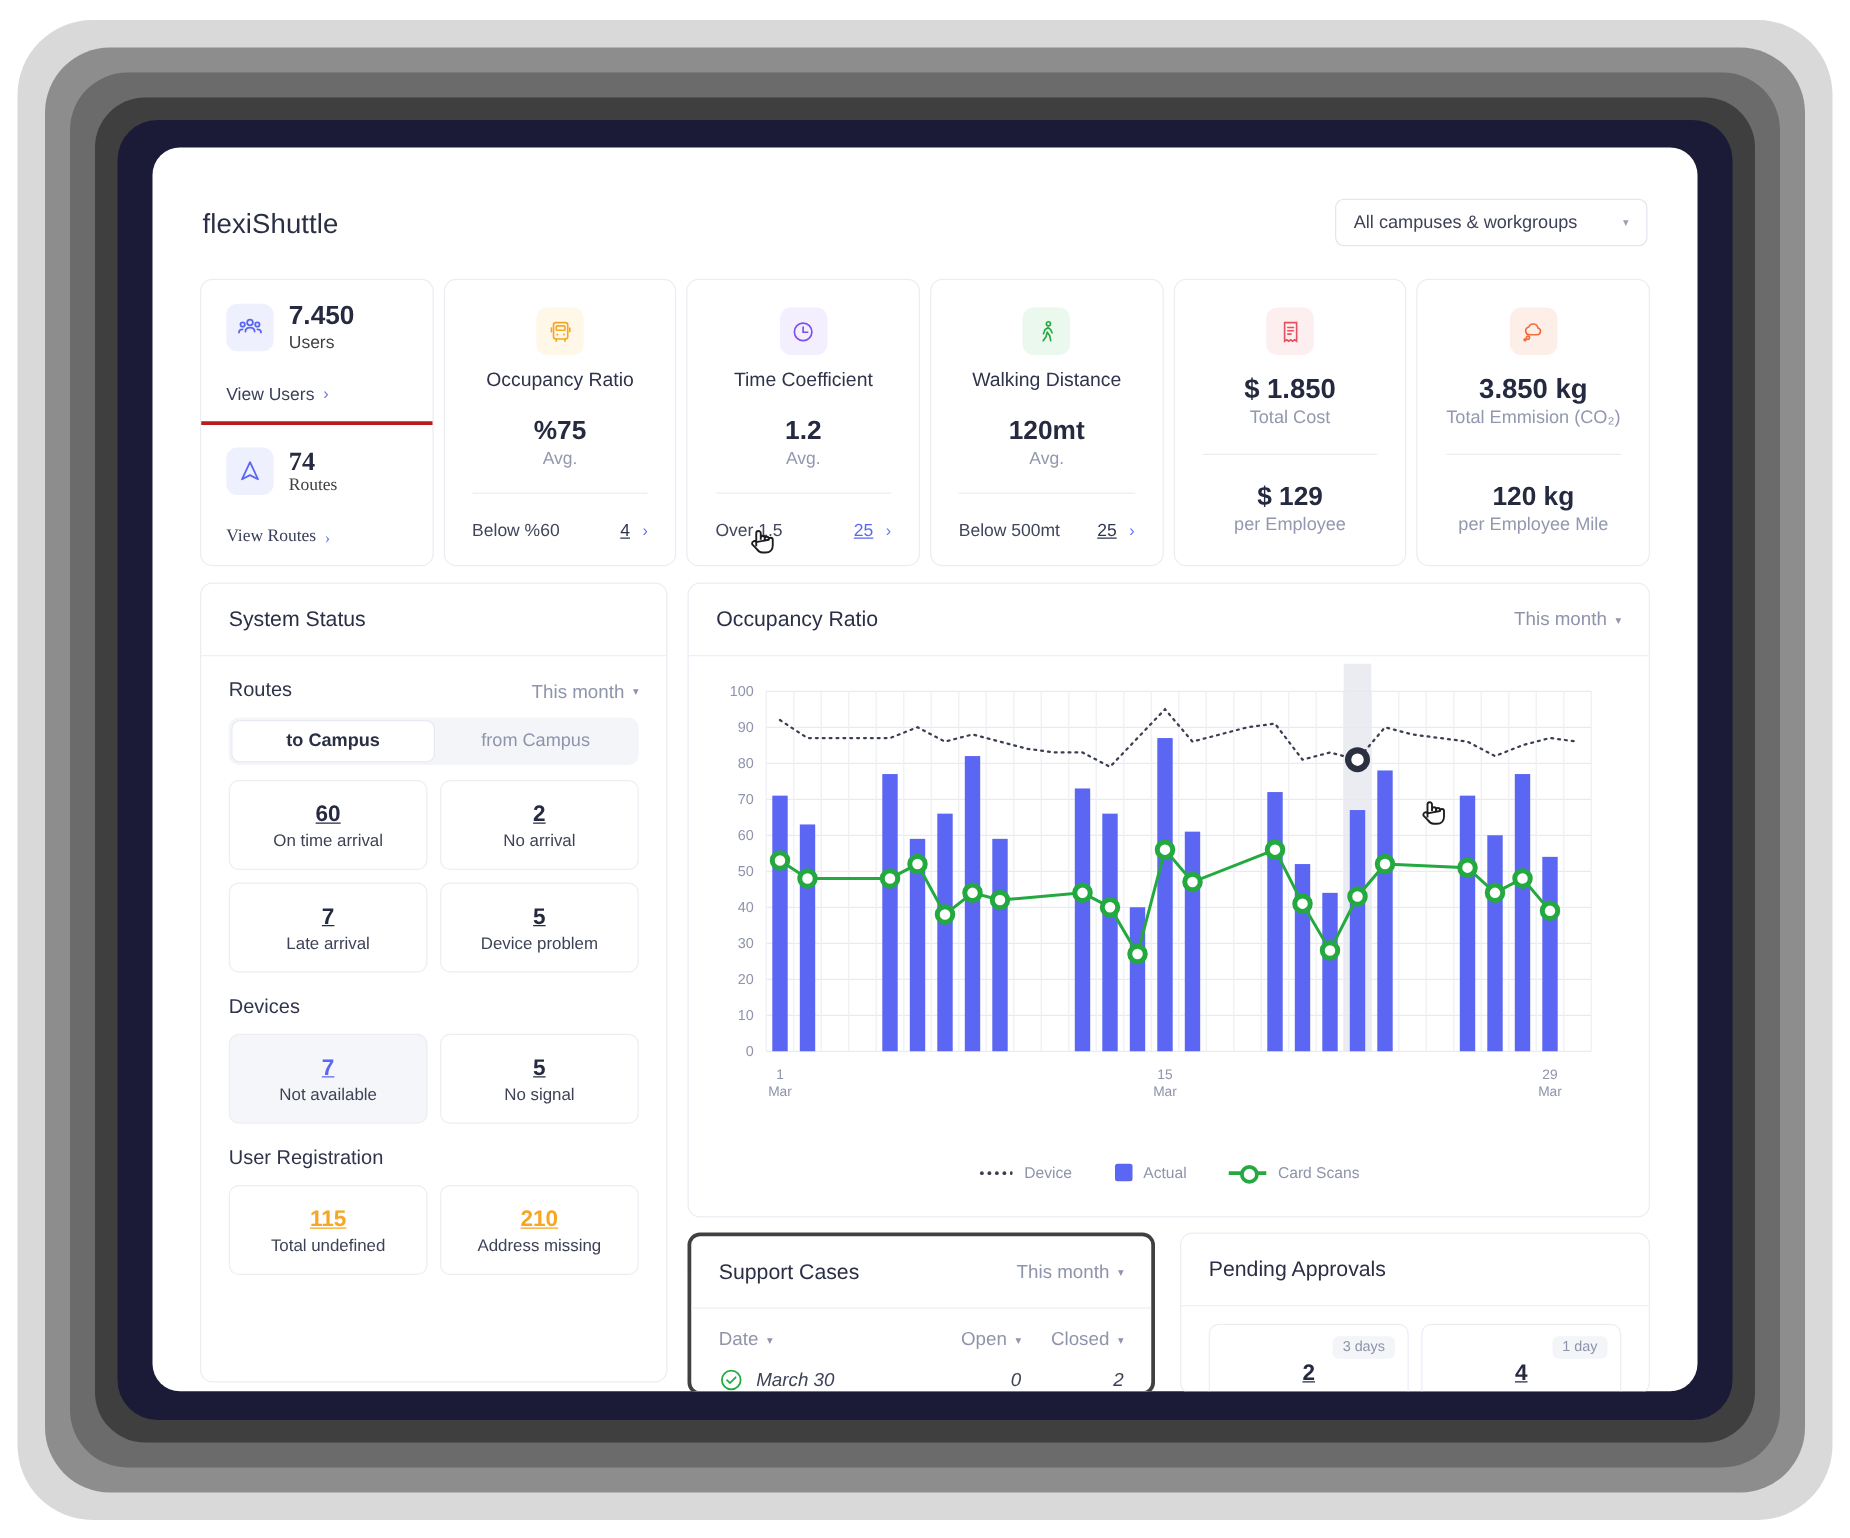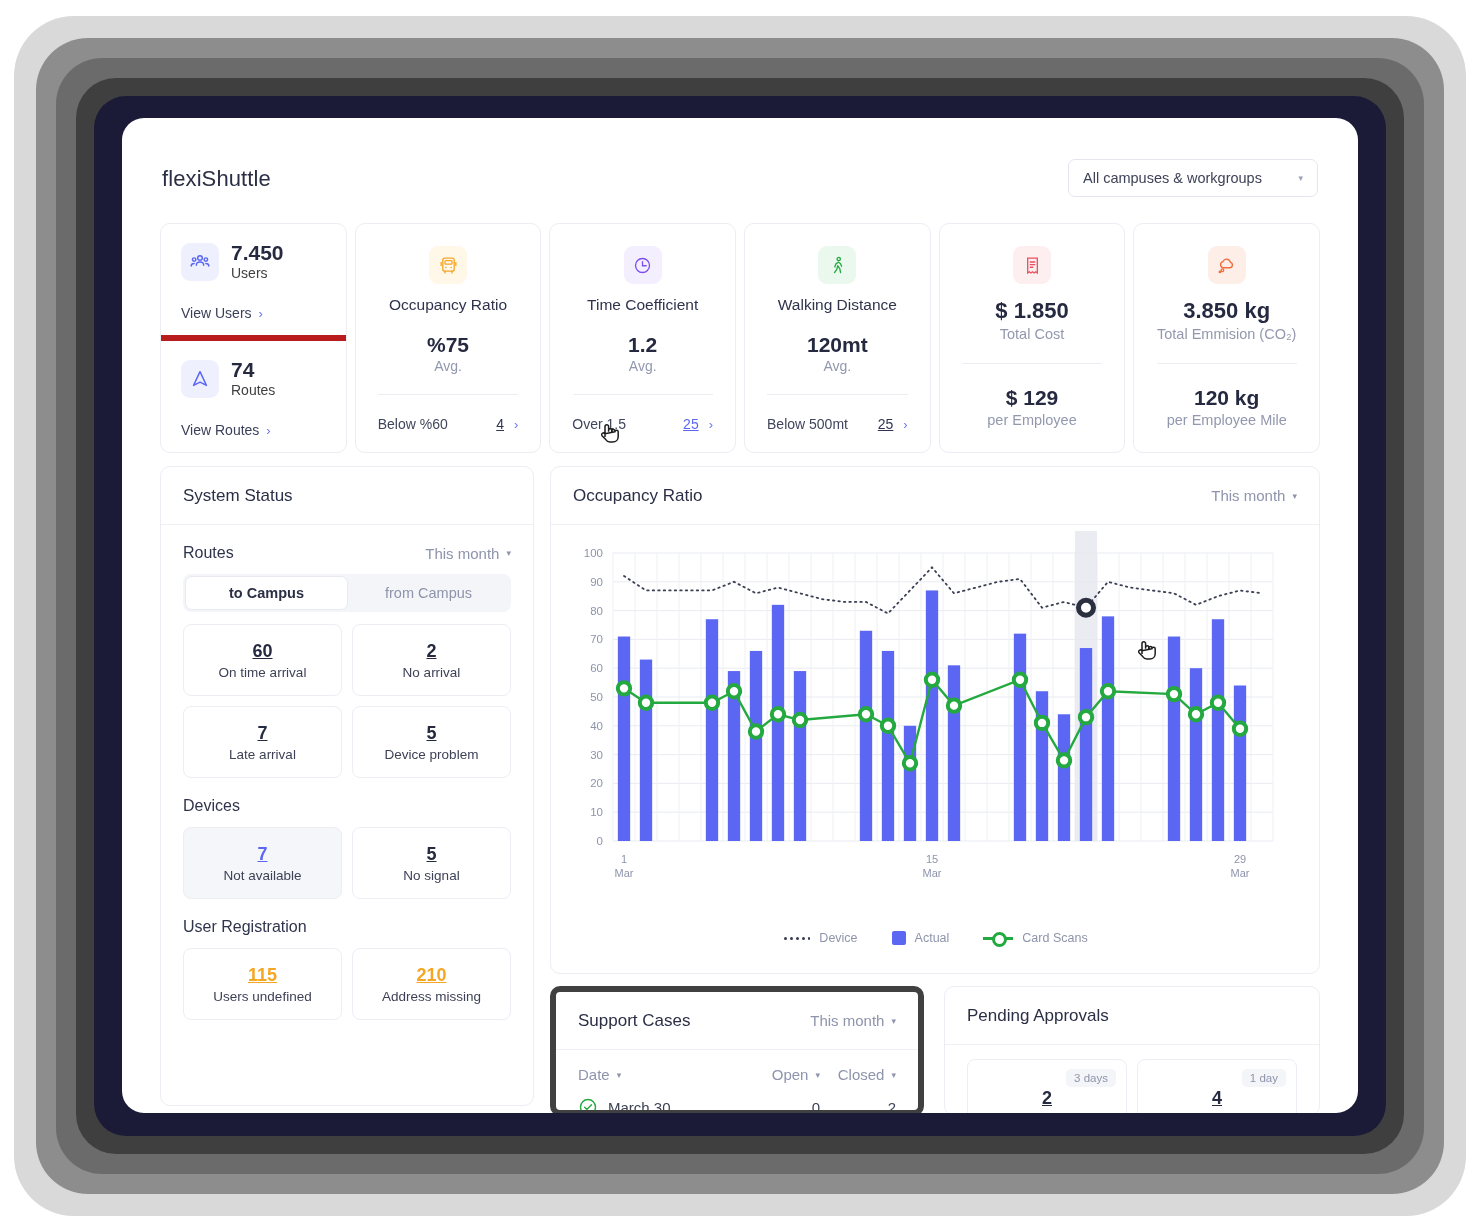--- a/index.html
+++ b/index.html
@@ -48,21 +48,21 @@
     position: absolute; left: 38px; top: 105px; width: 1160px; height: 230px;
     display: flex; gap: 8px;
   }
   .kpi-card {
     background: #fff; border: 1px solid #ebedf3; border-radius: 10px;
     flex: 1 1 0; position: relative;
   }
   
   .split-card { display: flex; flex-direction: column; }
   .split-half { flex: 1 1 0; padding: 18px 20px 0 20px; position: relative; }
-  .split-half + .split-half { border-top: 6px solid #b91c1c; }
+  .split-half + .split-half { border-top: 3px solid #b91c1c; font-family: Liberation Serif, serif; }
   .mini-row { display: flex; align-items: center; gap: 12px; }
   .icon-tile {
     width: 38px; height: 38px; border-radius: 9px;
     display: flex; align-items: center; justify-content: center; flex: none;
   }
   .tile-indigo { background: #eef0fe; }
   .tile-amber  { background: #fff7e8; }
   .tile-violet { background: #f3effe; }
   .tile-green  { background: #eaf8ee; }
   .tile-red    { background: #fdeeef; }
@@ -161,29 +161,29 @@
     content: ""; position: absolute; left: 0; top: 6px; width: 30px; height: 2.5px; background: #23a93f;
   }
   .lg-line:after {
     content: ""; position: absolute; left: 9px; top: 1px; width: 9px; height: 9px;
     border: 3.5px solid #23a93f; background: #fff; border-radius: 50%;
   }
 
   
   #support-panel {
     position: absolute; left: 428px; top: 868px; width: 374px; height: 130px;
-    background: #fff; border: 6px solid #404040; border-radius: 10px; overflow: hidden;
+    background: #fff; border: 3px solid #404040; border-radius: 10px; overflow: hidden;
   }
   .tbl-head { display: flex; padding: 16px 22px 0 22px; }
   .tbl-col { font-size: 15px; color: #8e94ab; display: flex; align-items: center; gap: 7px; }
   .tbl-col .caret { font-size: 9px; }
   .tbl-col.c1 { width: 150px; }
   .tbl-col.c2 { width: 92px; justify-content: flex-end; }
   .tbl-col.c3 { flex: 1; justify-content: flex-end; }
-  .tbl-row { display: flex; align-items: center; padding: 14px 22px 0 22px; }
+  .tbl-row { display: flex; align-items: center; padding: 14px 22px 0 22px; font-style: italic; }
   .tbl-row .c1 { width: 150px; display: flex; align-items: center; gap: 10px; font-size: 15px; color: #3d4256; }
   .tbl-row .c2 { width: 92px; text-align: right; font-size: 15px; color: #3d4256; }
   .tbl-row .c3 { flex: 1; text-align: right; font-size: 15px; color: #3d4256; }
 
   
   #approvals-panel {
     position: absolute; left: 822px; top: 868px; width: 376px; height: 130px;
     background: #fff; border: 1px solid #ebedf3; border-radius: 10px; overflow: hidden;
   }
   .appr-grid { display: flex; gap: 10px; padding: 14px 22px 0 22px; }
@@ -408,21 +408,21 @@
           <div class="stat-lab">No signal</div>
         </div>
       </div>
 
       <div class="sec-head">
         <div class="sec-title">User Registration</div>
       </div>
       <div class="stat-grid">
         <div class="stat-box">
           <div class="stat-num amber">115</div>
-          <div class="stat-lab">Users undefined</div>
+          <div class="stat-lab">Total undefined</div>
         </div>
         <div class="stat-box">
           <div class="stat-num amber">210</div>
           <div class="stat-lab">Address missing</div>
         </div>
       </div>
     </div>
 
     <div id="occupancy-panel">
       <div class="panel-head">

